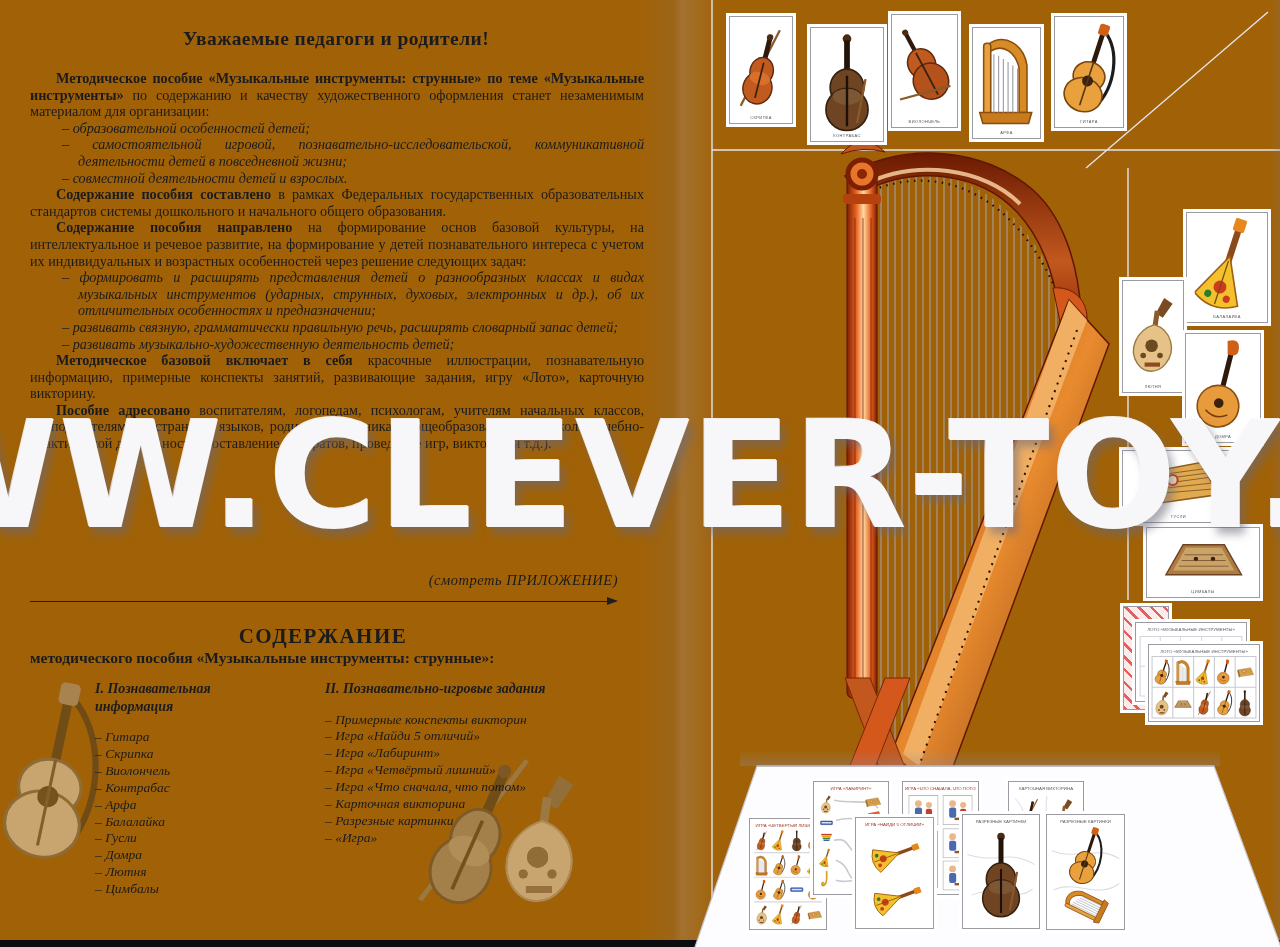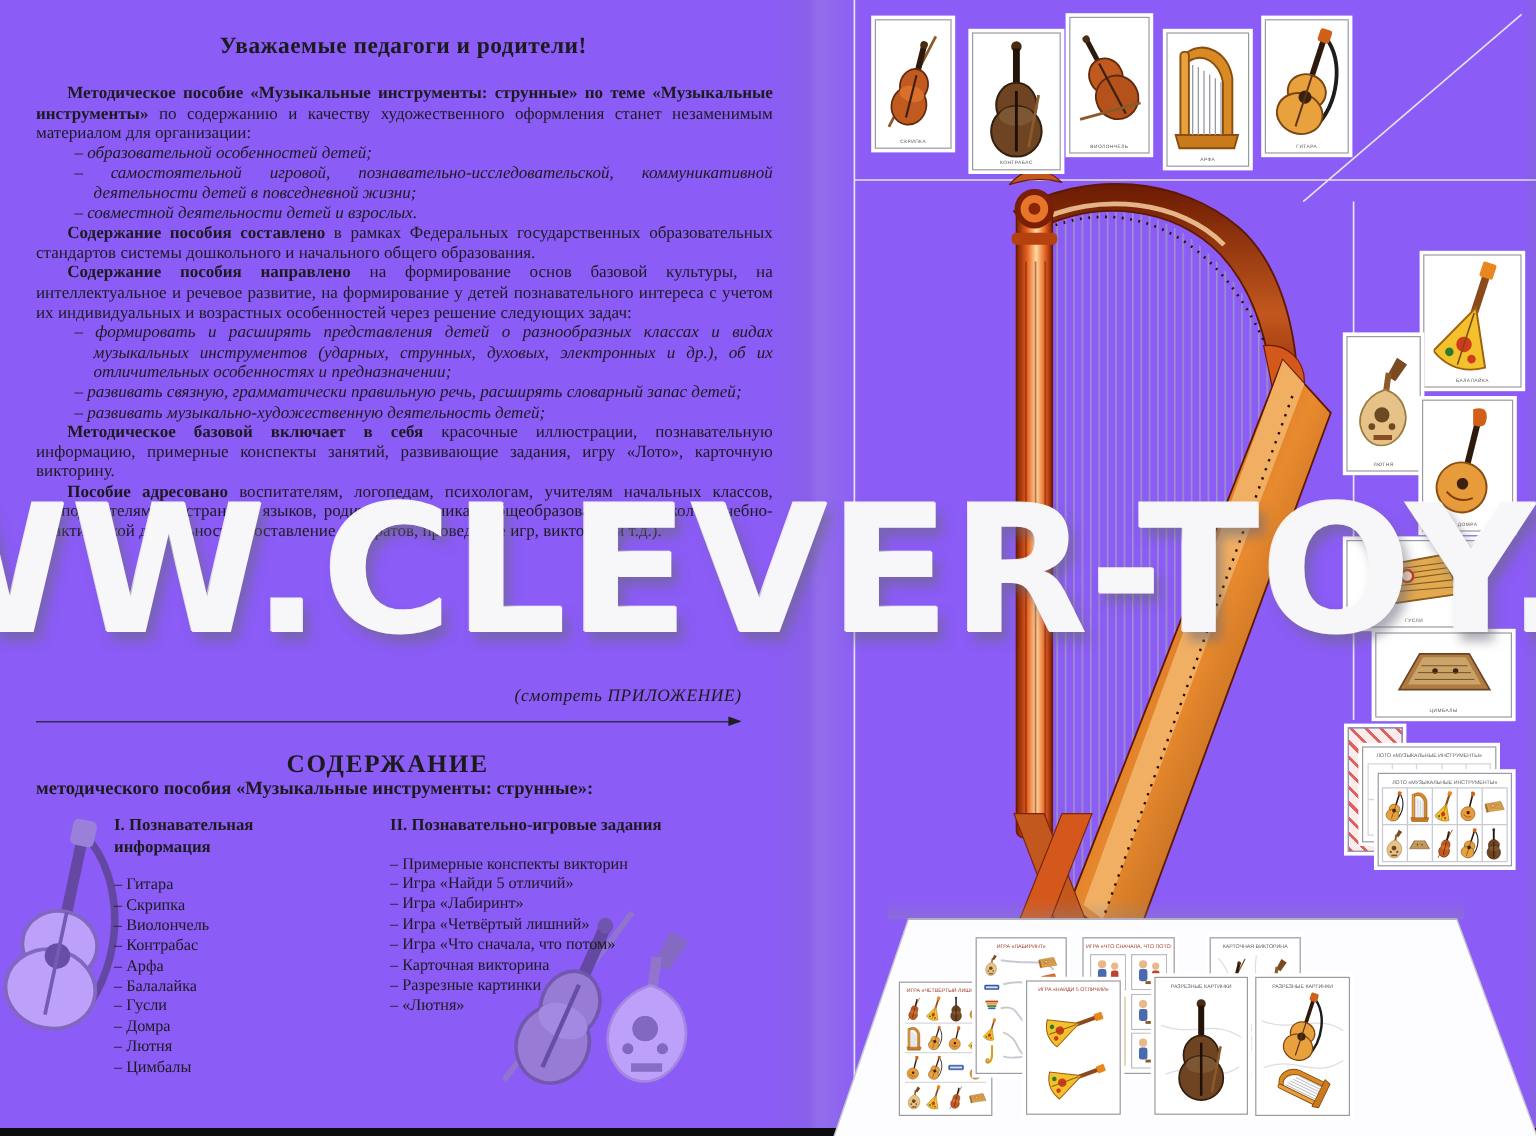--- a/index.html
+++ b/index.html
@@ -1,38 +1,38 @@
 <!DOCTYPE html>
 <html><head>
 <meta charset="utf-8">
 <style>
   html,body{margin:0;padding:0;}
   .canvas{position:relative;width:1280px;height:947px;overflow:hidden;
-          background:#8b5cf6;font-family:"Liberation Serif","DejaVu Serif",serif;color:#1b1b1d;}
+          background:#a16207;font-family:"Liberation Serif","DejaVu Serif",serif;color:#1b1b1d;}
   .canvas *{box-sizing:border-box;}
   
   .left-page{position:absolute;left:0;top:0;width:690px;height:947px;}
   .page-title{position:absolute;left:30px;top:28px;width:612px;text-align:center;
               font-size:19.5px;font-weight:bold;letter-spacing:.4px;}
   .body-text{position:absolute;left:30px;top:70px;width:614px;font-size:14.2px;
              line-height:16.6px;text-align:justify;}
   .body-text p{margin:0;text-indent:26px;}
   .body-text b{font-weight:bold;}
   .bullet{padding-left:48px;text-indent:-16px;font-style:italic;}
   .bullet::before{content:"–  ";font-style:normal;}
   .appendix{position:absolute;left:30px;top:572px;width:588px;text-align:right;
             font-style:italic;font-size:14.5px;letter-spacing:.5px;}
   .arrow-line{position:absolute;left:30px;top:601px;width:586px;border-top:1.4px solid #1f1f22;}
   .arrow-head{position:absolute;right:-2px;top:-5px;width:0;height:0;
               border-left:11px solid #1f1f22;border-top:4.2px solid transparent;border-bottom:4.2px solid transparent;}
   .toc-title{position:absolute;left:30px;top:624px;width:586px;text-align:center;
              font-size:21px;font-weight:bold;letter-spacing:1.5px;}
   .toc-sub{position:absolute;left:30px;top:649px;width:586px;text-align:left;
            font-size:15.5px;font-weight:bold;}
-  .toc-col{position:absolute;top:680px;font-size:13.5px;}
+  .toc-col{position:absolute;top:680px;font-size:13.5px;font-style:italic;}
   .toc-col .toc-head{font-weight:bold;font-size:14px;line-height:17.5px;}
   .toc-items{margin-top:14px;}
   .toc-item{line-height:16.9px;padding-left:16px;text-indent:-16px;}
   .toc-item::before{content:"– ";}
   .col1{left:95px;width:165px;}
   .col2{left:325px;width:300px;}
   .sketch{position:absolute;filter:grayscale(1) brightness(1.55) opacity(.42);pointer-events:none;}
   
   .gutter{position:absolute;left:640px;top:0;width:80px;height:947px;
           background:linear-gradient(90deg,rgba(120,120,140,0) 0%,rgba(120,120,140,.12) 42%,
@@ -234,21 +234,21 @@
     <div class="toc-col col2">
       <div class="toc-head">II. Познавательно-игровые задания</div>
       <div class="toc-items">
         <div class="toc-item">Примерные конспекты викторин</div>
         <div class="toc-item">Игра «Найди 5 отличий»</div>
         <div class="toc-item">Игра «Лабиринт»</div>
         <div class="toc-item">Игра «Четвёртый лишний»</div>
         <div class="toc-item">Игра «Что сначала, что потом»</div>
         <div class="toc-item">Карточная викторина</div>
         <div class="toc-item">Разрезные картинки</div>
-        <div class="toc-item">«Лютня»</div>
+        <div class="toc-item">«Игра»</div>
       </div>
     </div>
   </div>
 
   <div class="gutter"></div>
 
   <div class="right-page">
 
     <svg class="overlay-svg" width="590" height="947" style="z-index:0">
       <path d="M22,150 H590 M396,168 L578,12 M438,168 V600 M22,0 V947" stroke="#e3e3ea" stroke-width="1.4" fill="none"></path>

